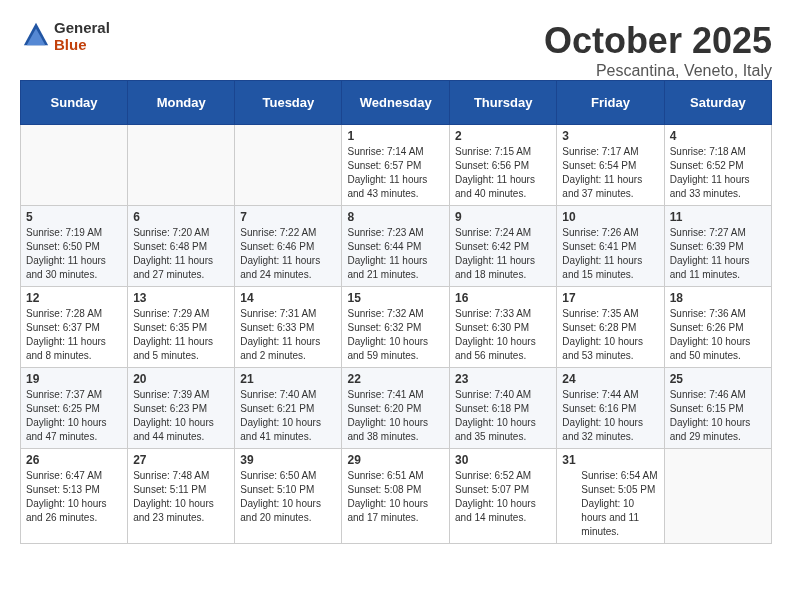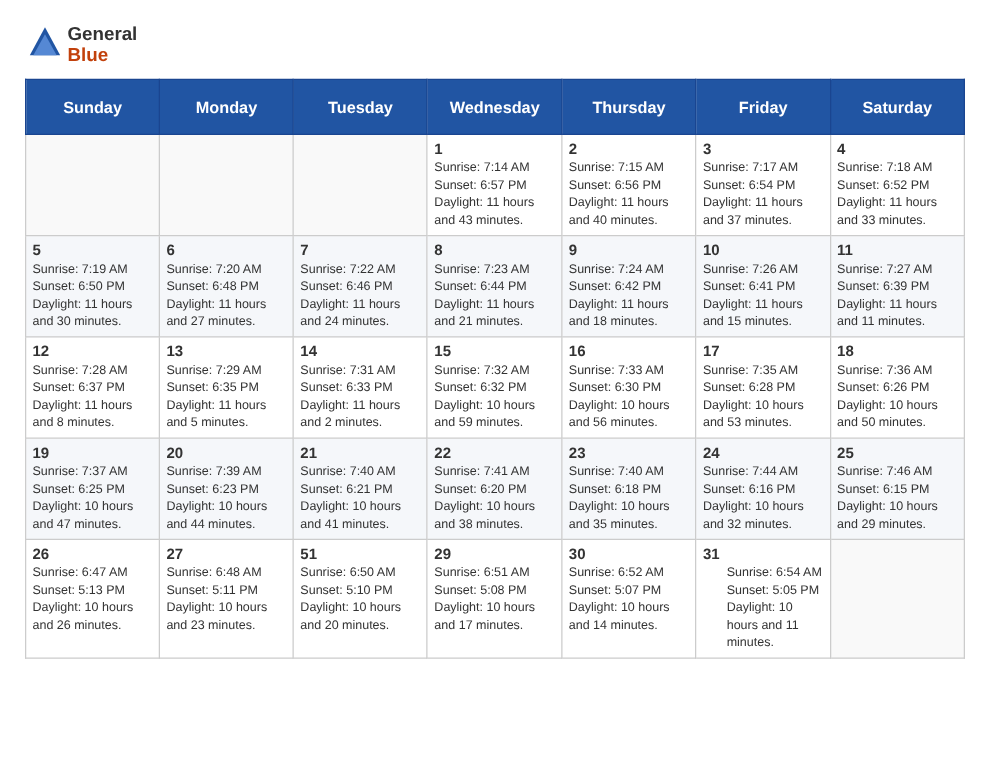--- a/index.html
+++ b/index.html
@@ -7,21 +7,21 @@
       font-family: Arial, sans-serif;
       background: #fff;
       width: 792px;
       min-height: 612px;
       padding: 20px;
     }
     .header-area {
       display: flex;
       justify-content: space-between;
       align-items: flex-start;
-      margin-bottom: 10px;
+      margin-bottom: 0;
     }
     .logo {
       display: flex;
       align-items: center;
     }
     .logo-icon {
       width: 28px;
       height: 28px;
       margin-left: 2px;
     }
@@ -90,20 +90,24 @@
       <svg class="logo-icon" viewBox="0 0 30 30">
         <polygon points="15,2 28,26 2,26" fill="#2155a3"></polygon>
         <polygon points="15,8 25,26 5,26" fill="#5588d4"></polygon>
       </svg>
     </div>
     <div style="margin-left:4px;">
       <div style="font-size:15px;font-weight:bold;color:#333;line-height:1.1;">General</div>
       <div style="font-size:15px;font-weight:bold;color:#c2410c;line-height:1.1;">Blue</div>
     </div>
   </div>
+  <div class="title-area">
+    <div class="month-title">October 2025</div>
+    <div class="subtitle">Pescantina, Veneto, Italy</div>
+  </div>
 </div>
 
 <table class="calendar">
   <thead>
     <tr>
     <th>Sunday</th>
         <th>Monday</th>
         <th>Tuesday</th>
         <th>Wednesday</th>
         <th>Thursday</th>
@@ -275,26 +279,26 @@
       </tr>
       <tr>
         <td>
           <span class="day-number">26</span>
           <div class="day-info" style="white-space: pre-line;">Sunrise: 6:47 AM
 Sunset: 5:13 PM
 Daylight: 10 hours and 26 minutes.</div>
         </td>
         <td>
           <span class="day-number">27</span>
-          <div class="day-info" style="white-space: pre-line;">Sunrise: 6:48 AM
+          <div class="day-info" style="white-space: pre-line;">Sunrise: 7:48 AM
 Sunset: 5:11 PM
 Daylight: 10 hours and 23 minutes.</div>
         </td>
         <td>
-          <span class="day-number">51</span>
+          <span class="day-number">39</span>
           <div class="day-info" style="white-space: pre-line;">Sunrise: 6:50 AM
 Sunset: 5:10 PM
 Daylight: 10 hours and 20 minutes.</div>
         </td>
         <td>
           <span class="day-number">29</span>
           <div class="day-info" style="white-space: pre-line;">Sunrise: 6:51 AM
 Sunset: 5:08 PM
 Daylight: 10 hours and 17 minutes.</div>
         </td>

